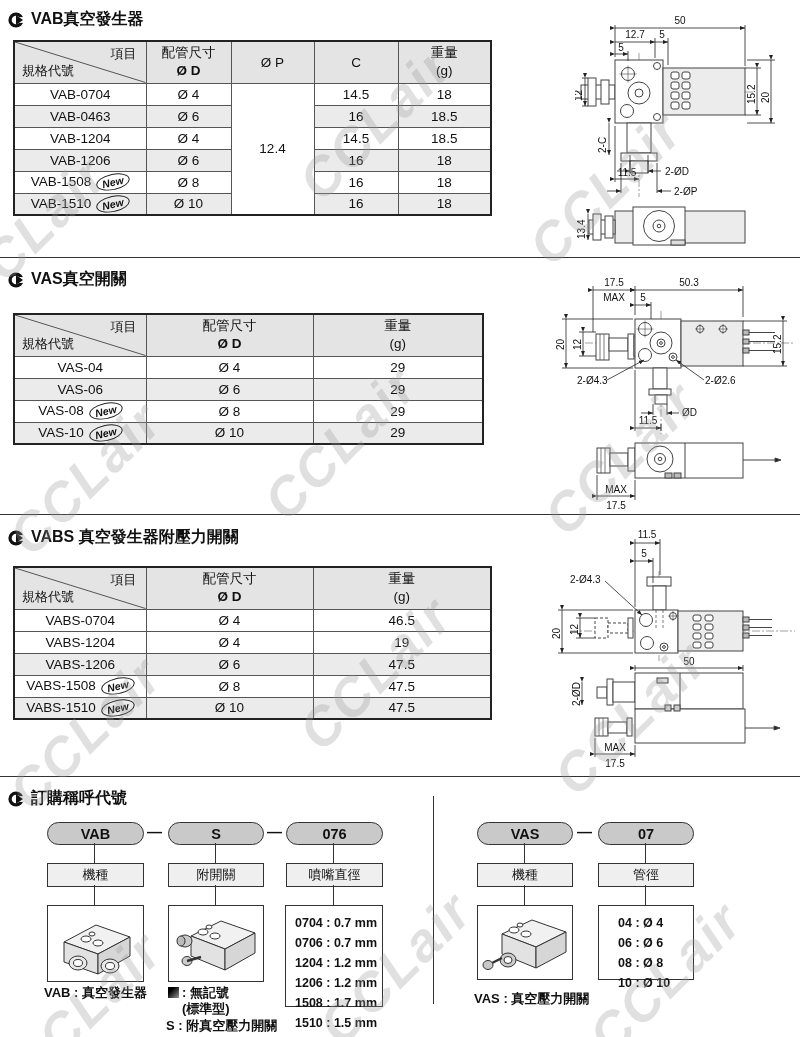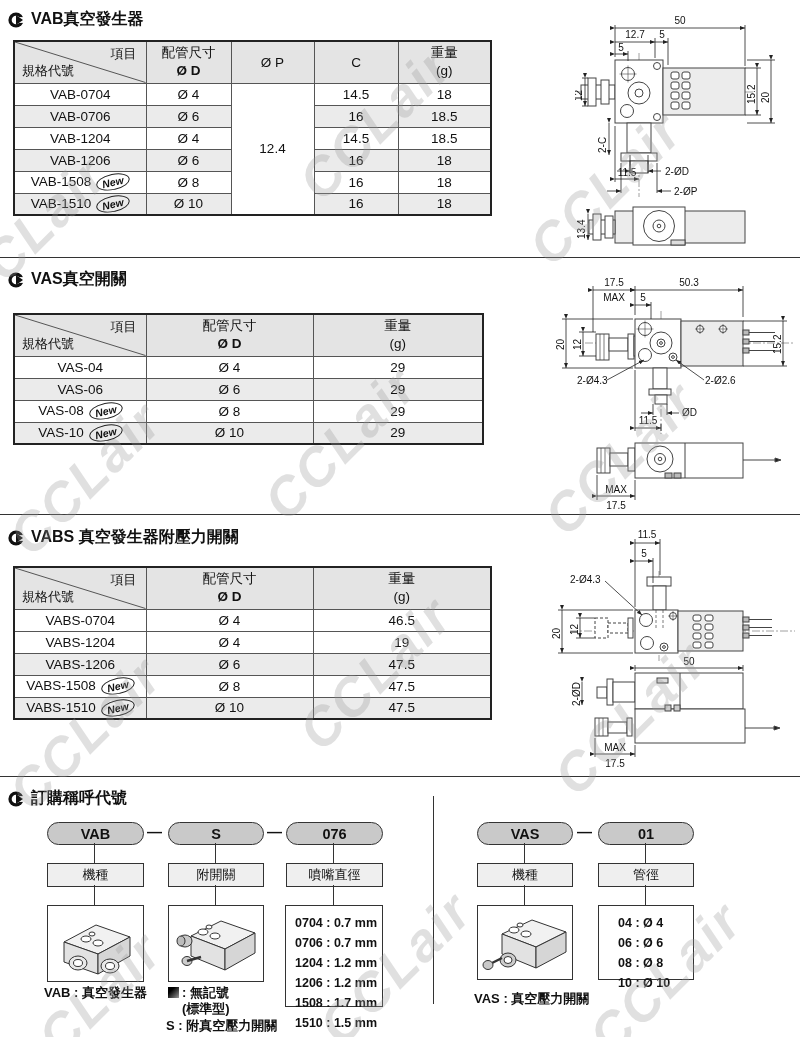--- a/index.html
+++ b/index.html
@@ -109,21 +109,21 @@
     </thead>
     <tbody>
       <tr style="height:22px">
         <td><span>VAB-0704</span></td>
         <td>Ø 4</td>
         <td class="merged-cell" rowspan="6">12.4</td>
         <td>14.5</td>
         <td>18</td>
       </tr>
       <tr class="alt" style="height:22px">
-        <td><span>VAB-0706</span></td>
+        <td><span>VAB-0463</span></td>
         <td>Ø 6</td>
         <td>16</td>
         <td>18.5</td>
       </tr>
       <tr style="height:22px">
         <td><span>VAB-1204</span></td>
         <td>Ø 4</td>
         <td>14.5</td>
         <td>18.5</td>
       </tr>
@@ -606,21 +606,21 @@
     <div>1510 : 1.5 mm</div>
   </div>
 
   <div class="caption" style="left:44px;top:984px">VAB : 真空發生器</div>
   <div class="caption" style="left:168px;top:984px"><span class="sq"></span><span>: 無記號</span></div>
   <div class="caption" style="left:182px;top:1000px">(標準型)</div>
   <div class="caption" style="left:166px;top:1017px">S : 附真空壓力開關</div>
 
   <div class="ord-pill" style="left:477px;top:822px;width:94px">VAS</div>
   <div class="ord-dash" style="left:577px;top:823px">—</div>
-  <div class="ord-pill" style="left:598px;top:822px;width:94px">01</div>
+  <div class="ord-pill" style="left:598px;top:822px;width:94px">07</div>
 
   <div class="conn" style="left:524px;top:843px;height:20px"></div>
   <div class="conn" style="left:645px;top:843px;height:20px"></div>
 
   <div class="ord-label" style="left:477px;top:863px;width:94px">機種</div>
   <div class="ord-label" style="left:598px;top:863px;width:94px">管徑</div>
 
   <div class="conn" style="left:524px;top:885px;height:20px"></div>
   <div class="conn" style="left:645px;top:885px;height:20px"></div>
 

